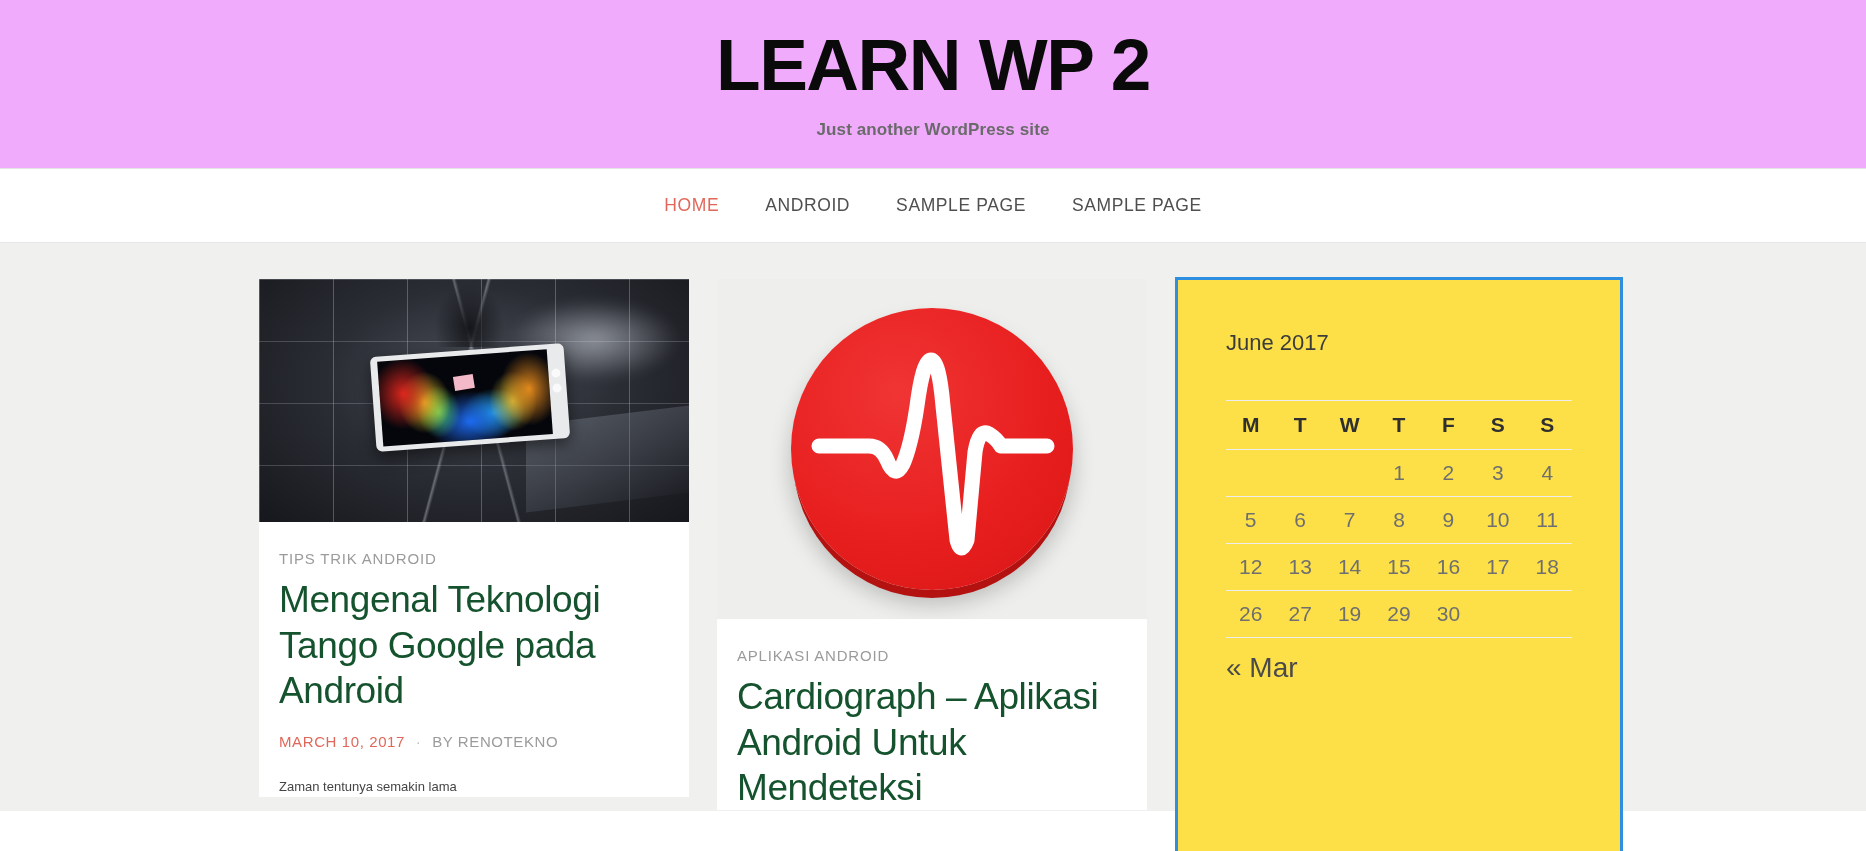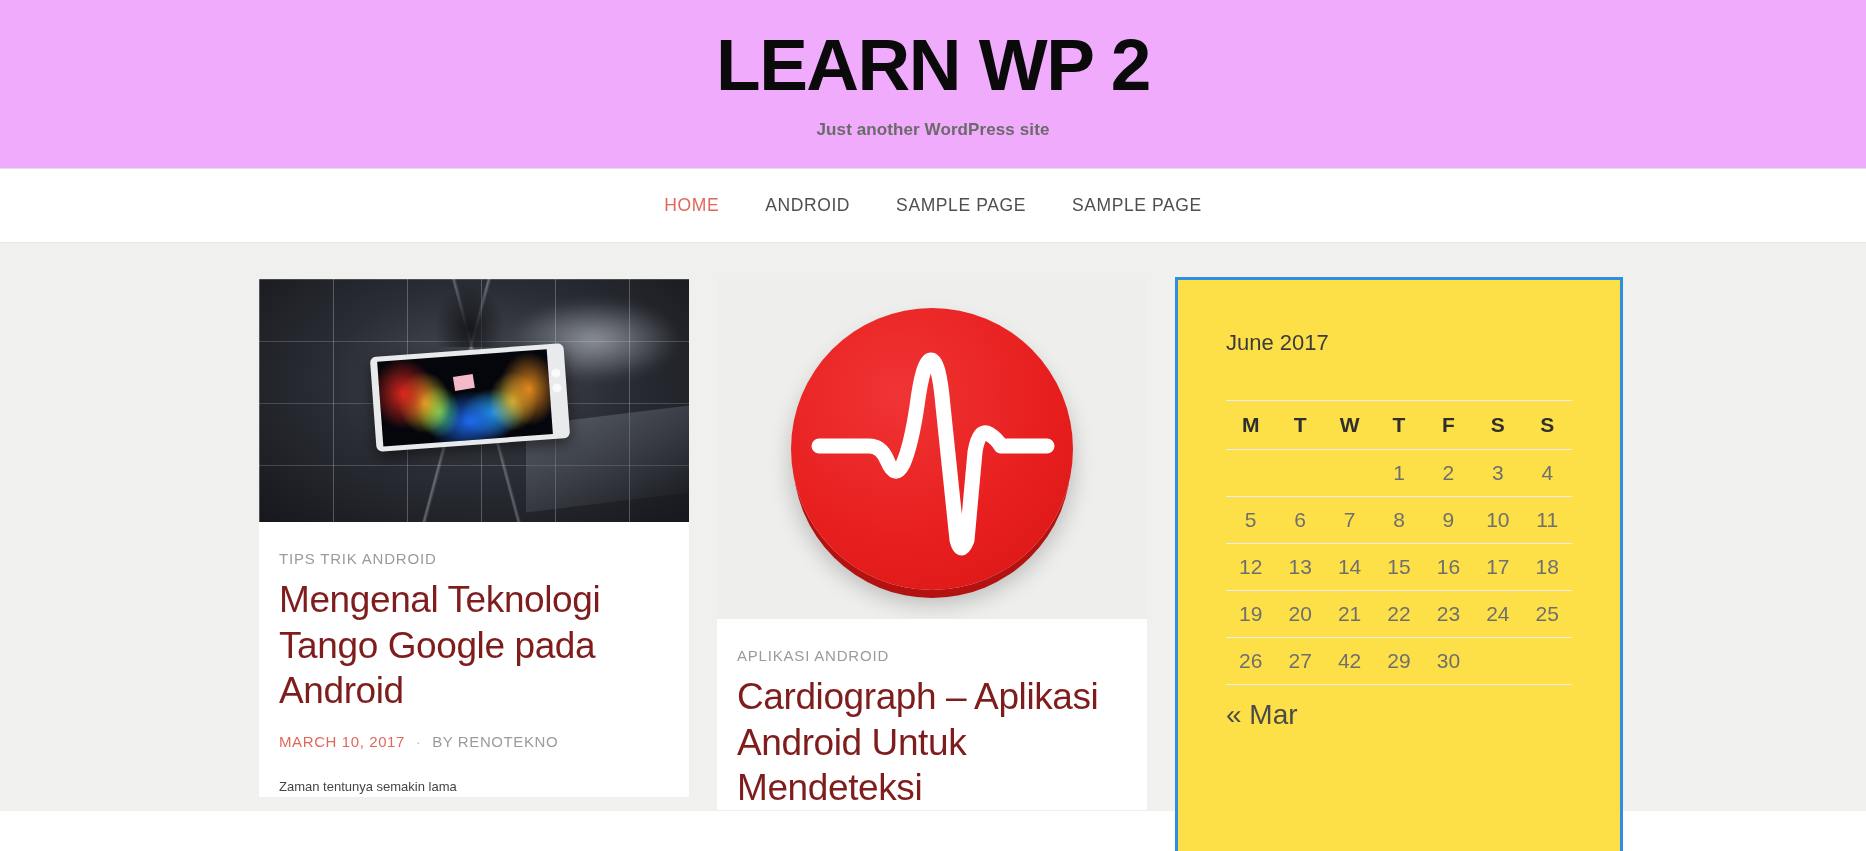--- a/index.html
+++ b/index.html
@@ -88,21 +88,21 @@
     color: #9b9b9b;
     text-transform: uppercase;
     margin-bottom: 10px;
     display: block;
     cursor: pointer;
   }
   .post-title {
     font-size: 37px;
     line-height: 1.22;
     font-weight: 400;
-    color: #7f1d1d;
+    color: #14532d;
     letter-spacing: -0.4px;
     cursor: pointer;
   }
   .post-meta {
     margin-top: 20px;
     font-size: 15px;
     letter-spacing: 0.6px;
     text-transform: uppercase;
     color: #9b9b9b;
   }
@@ -343,32 +343,23 @@
           <tr>
             <td>12</td>
             <td>13</td>
             <td>14</td>
             <td>15</td>
             <td>16</td>
             <td>17</td>
             <td>18</td>
           </tr>
           <tr>
-            <td>19</td>
-            <td>20</td>
-            <td>21</td>
-            <td>22</td>
-            <td>23</td>
-            <td>24</td>
-            <td>25</td>
-          </tr>
-          <tr>
             <td>26</td>
             <td>27</td>
-            <td>42</td>
+            <td>19</td>
             <td>29</td>
             <td>30</td>
             <td></td>
             <td></td>
           </tr>
         </tbody>
       </table>
       <div id="calendar-nav">
         <a>« Mar</a>
       </div>

